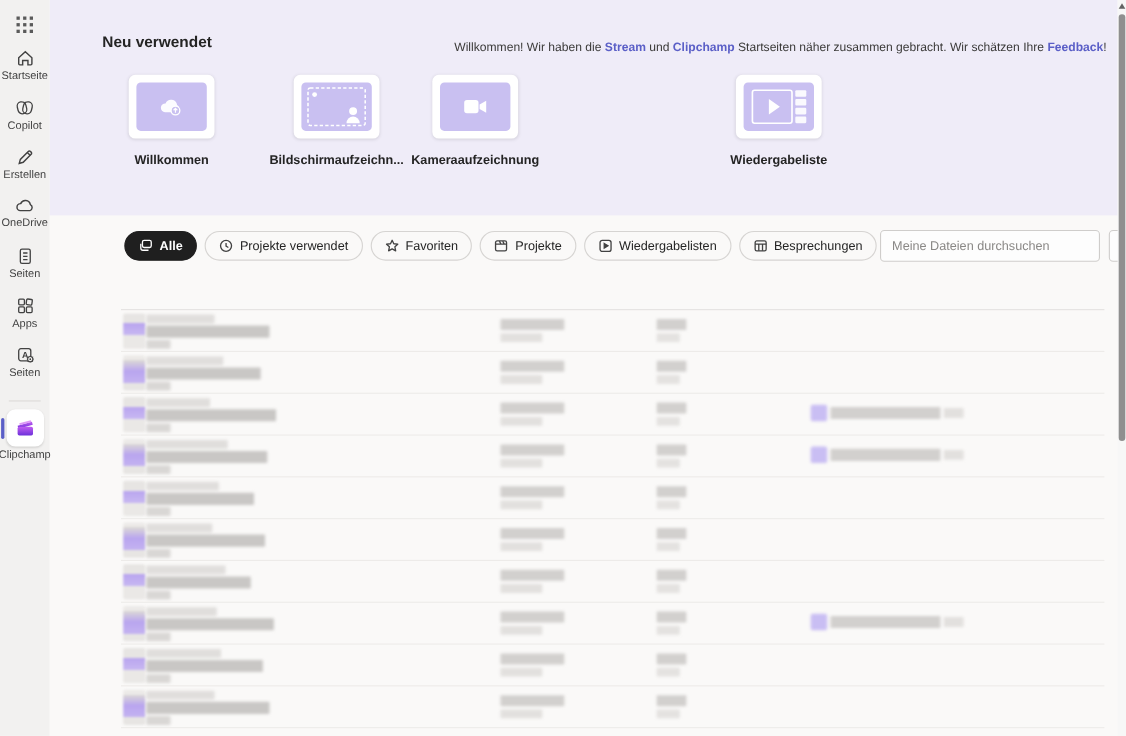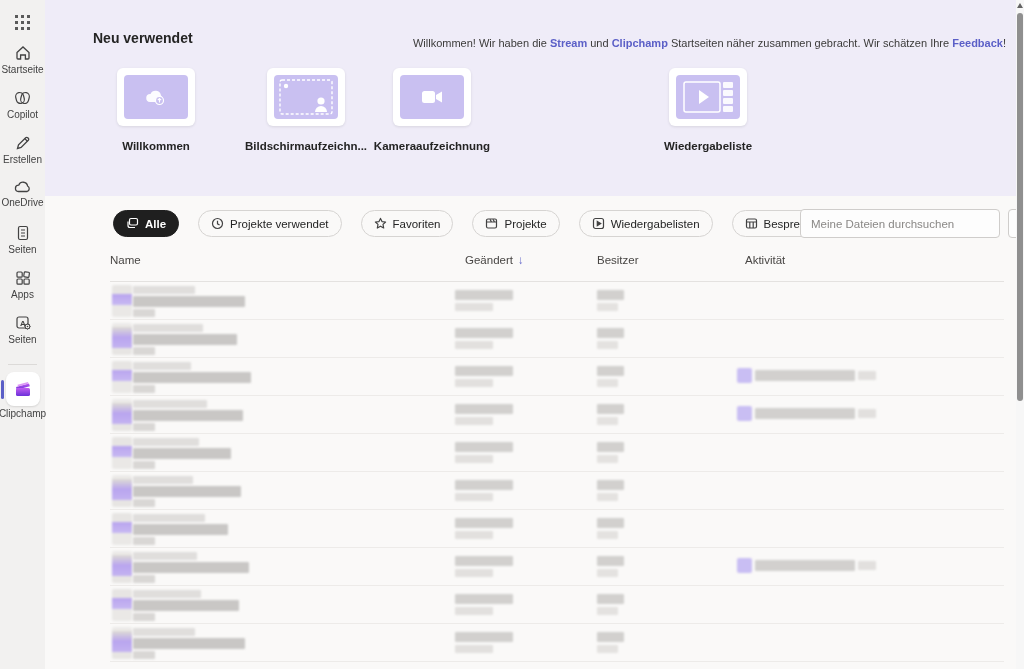--- a/index.html
+++ b/index.html
@@ -24,21 +24,21 @@
   .welcome { position:absolute; right:10px; top:37px; font-size:11px; color:#3b3a39; }
   .welcome a { color:#5b5fc7; font-weight:600; text-decoration:none; cursor:pointer; }
 
   .tile { position:absolute; top:68px; width:78px; cursor:pointer; }
   .tile .card { width:78px; height:58px; background:#ffffff; border-radius:6px; box-shadow:0 1px 3px rgba(0,0,0,.10); display:flex; align-items:center; justify-content:center; }
   .tile .inner { width:64px; height:44px; background:#c9c0f1; border-radius:4px; display:flex; align-items:center; justify-content:center; position:relative; overflow:hidden; }
   .tile .lbl { position:absolute; top:72px; left:50%; transform:translateX(-50%); width:160px; text-align:center; font-size:11.5px; font-weight:600; white-space:nowrap; }
 
   
   .lower { position:absolute; left:0; top:196px; width:971px; height:473px; background:#faf9f8; }
-  .pills { position:absolute; left:68px; top:14px; display:flex; gap:19px; }
+  .pills { position:absolute; left:68px; top:14px; display:flex; gap:7px; }
   .pill { height:27px; border-radius:14px; border:1px solid #d6d4d2; background:#faf9f8; display:flex; align-items:center; padding:0 12px; gap:6px; font-size:11.5px; color:#242424; cursor:pointer; white-space:nowrap; }
   .pill.selected { background:#1f1f1f; color:#ffffff; border-color:#1f1f1f; font-weight:700; }
   .search { position:absolute; left:755px; top:13px; width:200px; height:29px; border:1px solid #cfcdcb; border-radius:4px; background:#fdfdfd; font-size:11.5px; padding:0 10px; color:#242424; font-family:"Liberation Sans", sans-serif; }
   .search::placeholder { color:#8a8886; }
   .more-btn { position:absolute; left:963px; top:13px; width:16px; height:29px; border:1px solid #cfcdcb; border-radius:4px; background:#fdfdfd; cursor:pointer; }
 
   
   .thead { position:absolute; top:58px; left:0; width:971px; height:20px; font-size:11.5px; color:#484644; }
   .th { position:absolute; top:0; cursor:pointer; }
   .th.name { left:65px; } .th.mod { left:420px; } .th.owner { left:552px; } .th.act { left:700px; }
@@ -280,26 +280,20 @@
           <rect x="1.5" y="2" width="10" height="9" rx="1.5"></rect>
             <path d="M1.5 5 h10 M4.8 5 v6 M8.2 5 v6"></path>
         </svg>
         <span>Besprechungen</span>
       </div>
     </div>
 
     <input class="search" type="text" placeholder="Meine Dateien durchsuchen" style="">
     <div class="more-btn"></div>
 
-    <div class="thead">
-      <span class="th name">Name</span>
-      <span class="th mod"><span>Geändert</span><span class="sort-arrow">↓</span></span>
-      <span class="th owner">Besitzer</span>
-      <span class="th act">Aktivität</span>
-    </div>
     <div class="hrule"></div>
 
     <div class="rows" id="rows">
         <div class="trow" style="top: 0px;">
           <div class="thumb"></div>
           <div class="cell name-cell">
             <span class="bar b-top" style="width:62px"></span>
             <span class="bar b-main" style="width:112px"></span>
             <span class="bar b-tiny"></span>
           </div>

